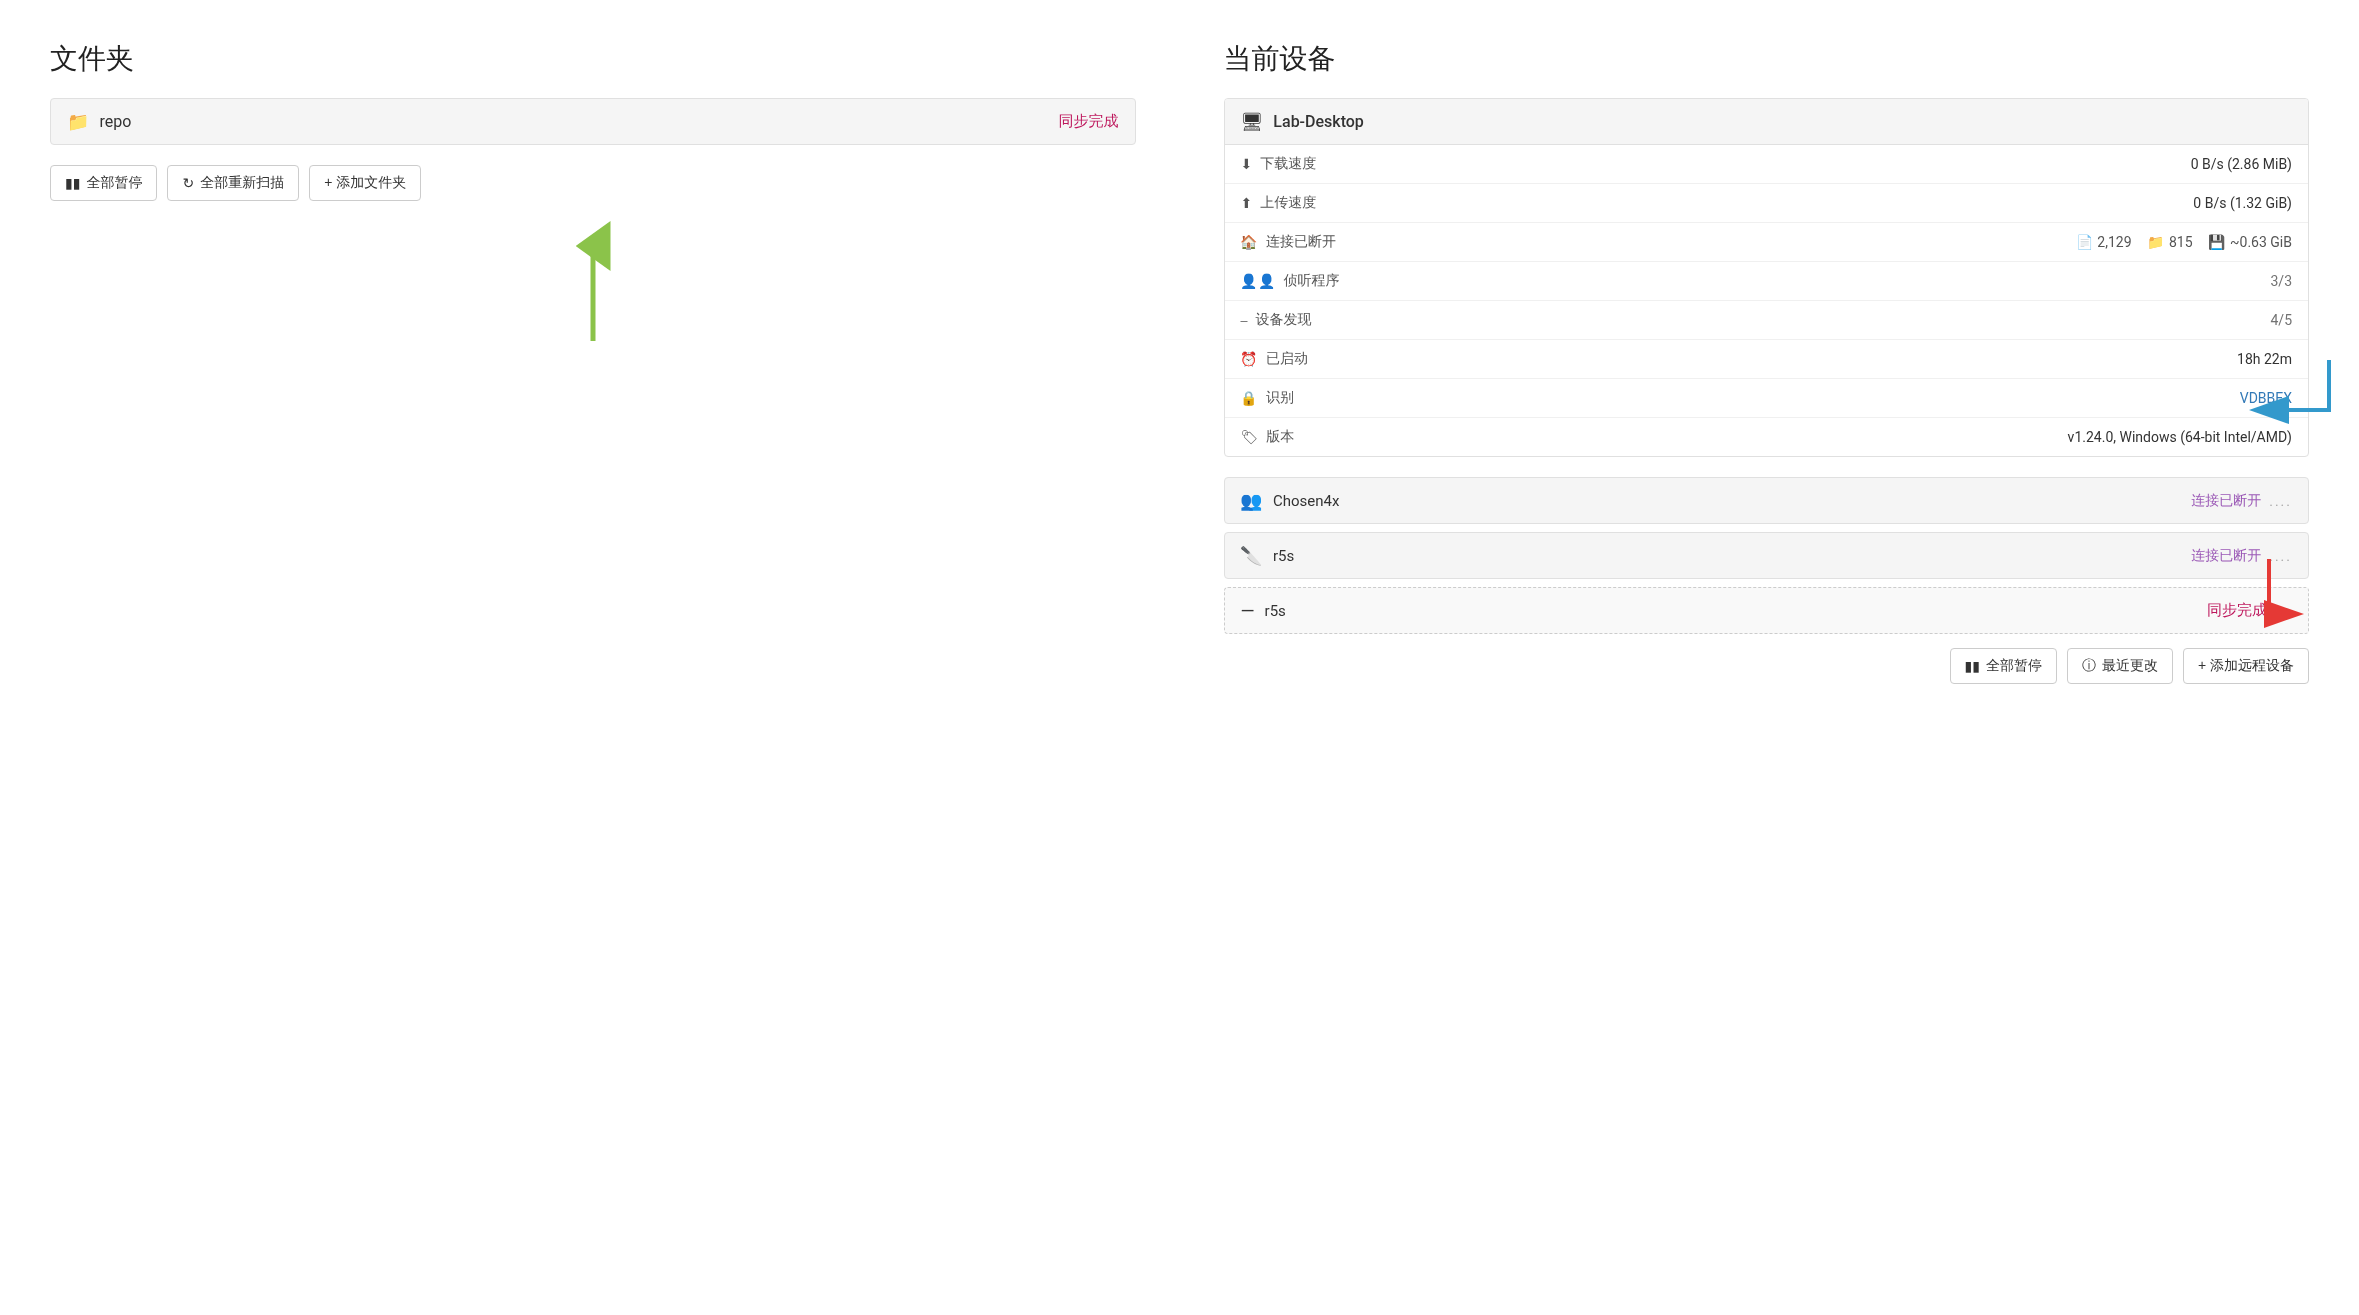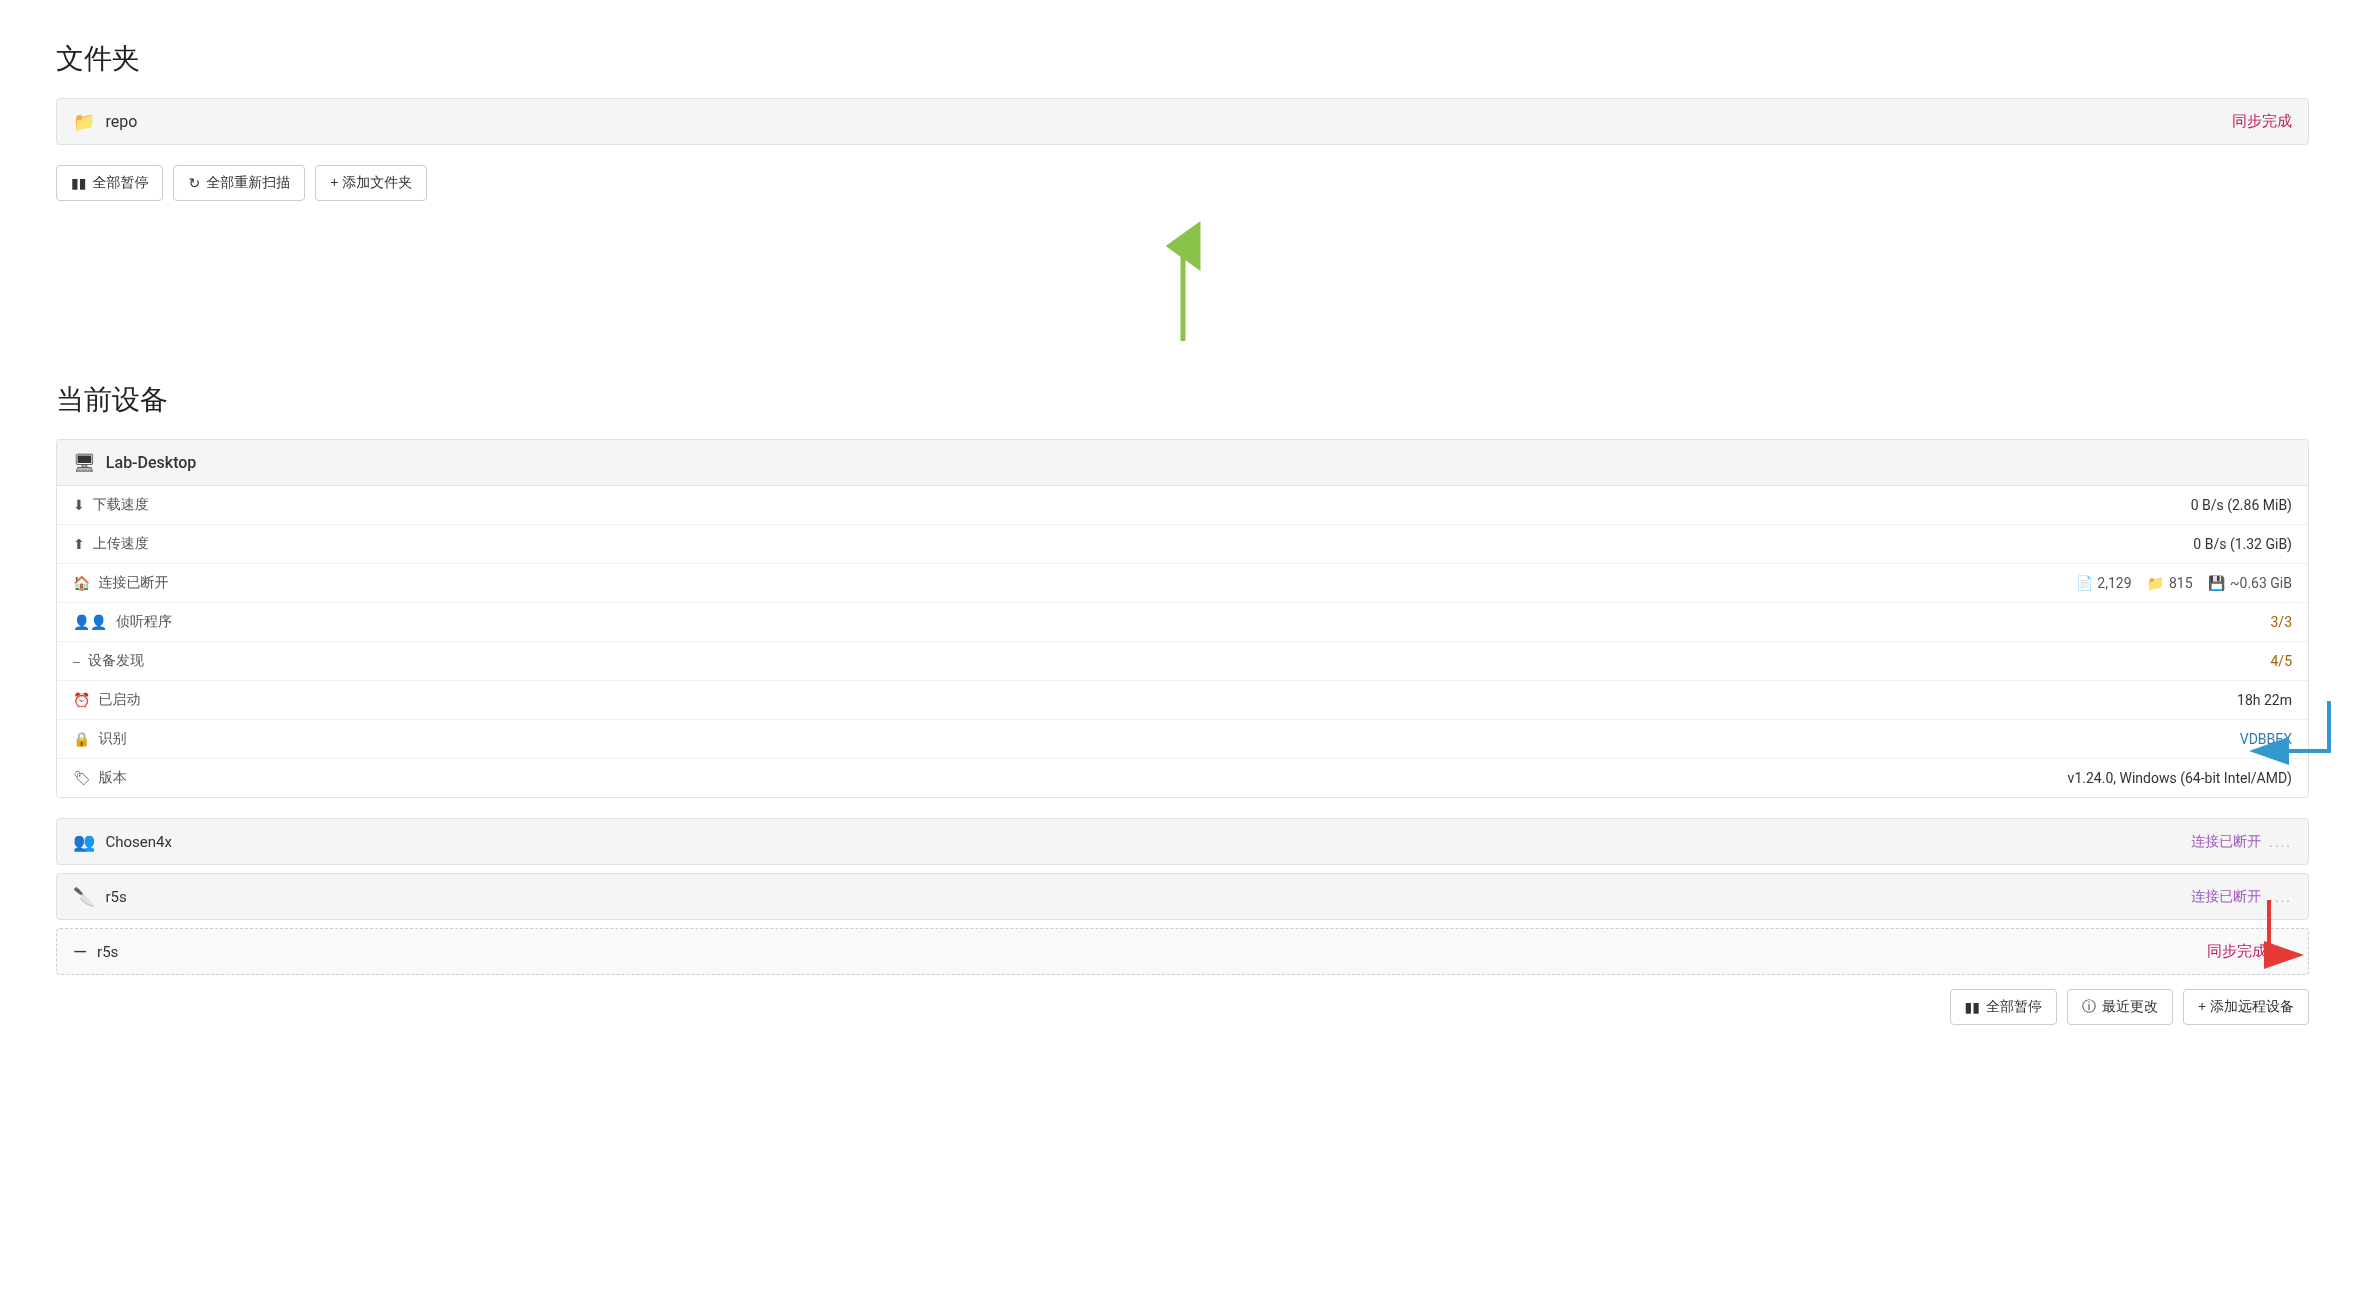--- a/index.html
+++ b/index.html
@@ -5,23 +5,22 @@
     * { box-sizing: border-box; margin: 0; padding: 0; }
     body {
       font-family: -apple-system, BlinkMacSystemFont, "Segoe UI", Roboto, sans-serif;
       background: #fff;
       color: #333;
       font-size: 15px;
       padding: 40px 50px;
     }
     .layout {
       display: grid;
-      grid-template-columns: 1fr;
+      grid-template-columns: 1fr 1fr;
       gap: 40px 88px;
-      margin-left: 6px;
     }
     .section-title {
       font-size: 28px;
       font-weight: 300;
       color: #222;
       margin-bottom: 20px;
     }
     
     .folder-item {
       display: flex;
@@ -105,21 +104,21 @@
     .device-row-label {
       display: flex;
       align-items: center;
       gap: 8px;
       color: #555;
     }
     .device-row-value {
       color: #333;
       text-align: right;
     }
-    .value-green { color: #a16207; }
+    .value-green { color: #737373; }
     .value-blue { color: #337ab7; }
     .local-summary {
       display: flex;
       gap: 16px;
       align-items: center;
     }
     .local-summary-item {
       display: flex;
       align-items: center;
       gap: 4px;

